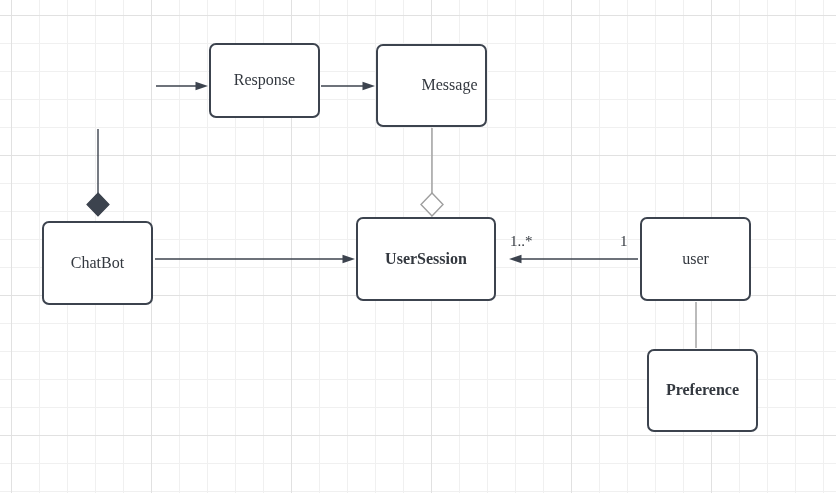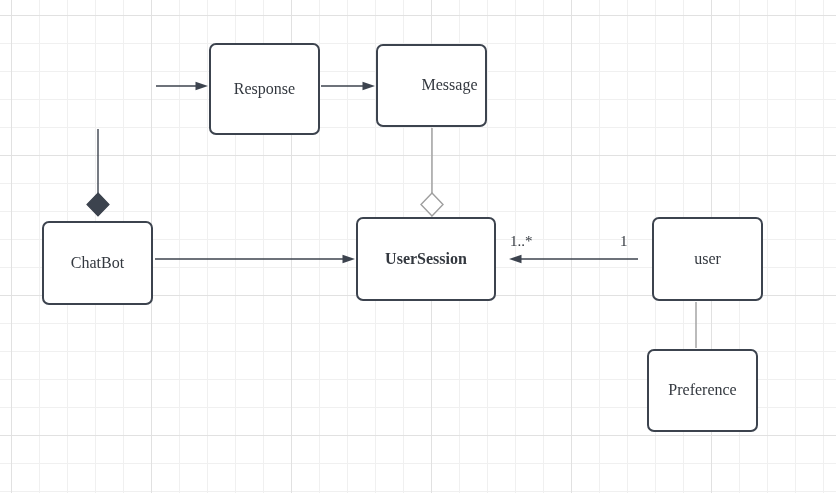--- a/index.html
+++ b/index.html
@@ -95,40 +95,40 @@
       <line class="edge-dark" x1="638" y1="259" x2="521" y2="259"></line>
       <polygon class="arrowhead-dark" points="509,259 521.5,254.7 521.5,263.3"></polygon>
     </g>
 
     <g>
       <line class="edge-gray" x1="696" y1="302" x2="696" y2="348"></line>
     </g>
   </svg>
 
 
-  <div class="node" style="left:209px; top:43px; width:111px; height:92px;">
+  <div class="node" style="left:209px; top:43px; width:111px; height:75px;">
     <span class="node-label">Response</span>
   </div>
 
   <div class="node" style="left:376px; top:44px; width:111px; height:83px;padding-left:36px;">
     <span class="node-label">Message</span>
   </div>
 
   <div class="node" style="left:42px; top:221px; width:111px; height:84px;">
     <span class="node-label">ChatBot</span>
   </div>
 
   <div class="node" style="left:356px; top:217px; width:140px; height:84px;font-weight:bold;">
     <span class="node-label">UserSession</span>
   </div>
 
-  <div class="node" style="left:640px; top:217px; width:111px; height:84px;margin-left:12px;">
+  <div class="node" style="left:640px; top:217px; width:111px; height:84px;">
     <span class="node-label">user</span>
   </div>
 
-  <div class="node" style="left:647px; top:349px; width:111px; height:83px;">
+  <div class="node" style="left:647px; top:349px; width:111px; height:83px;font-weight:bold;">
     <span class="node-label">Preference</span>
   </div>
 
   <span class="edge-label" style="left:510px; top:233px;">1..*</span>
   <span class="edge-label" style="left:620px; top:233px;">1</span>
 
 </div>
 
 </body></html>

